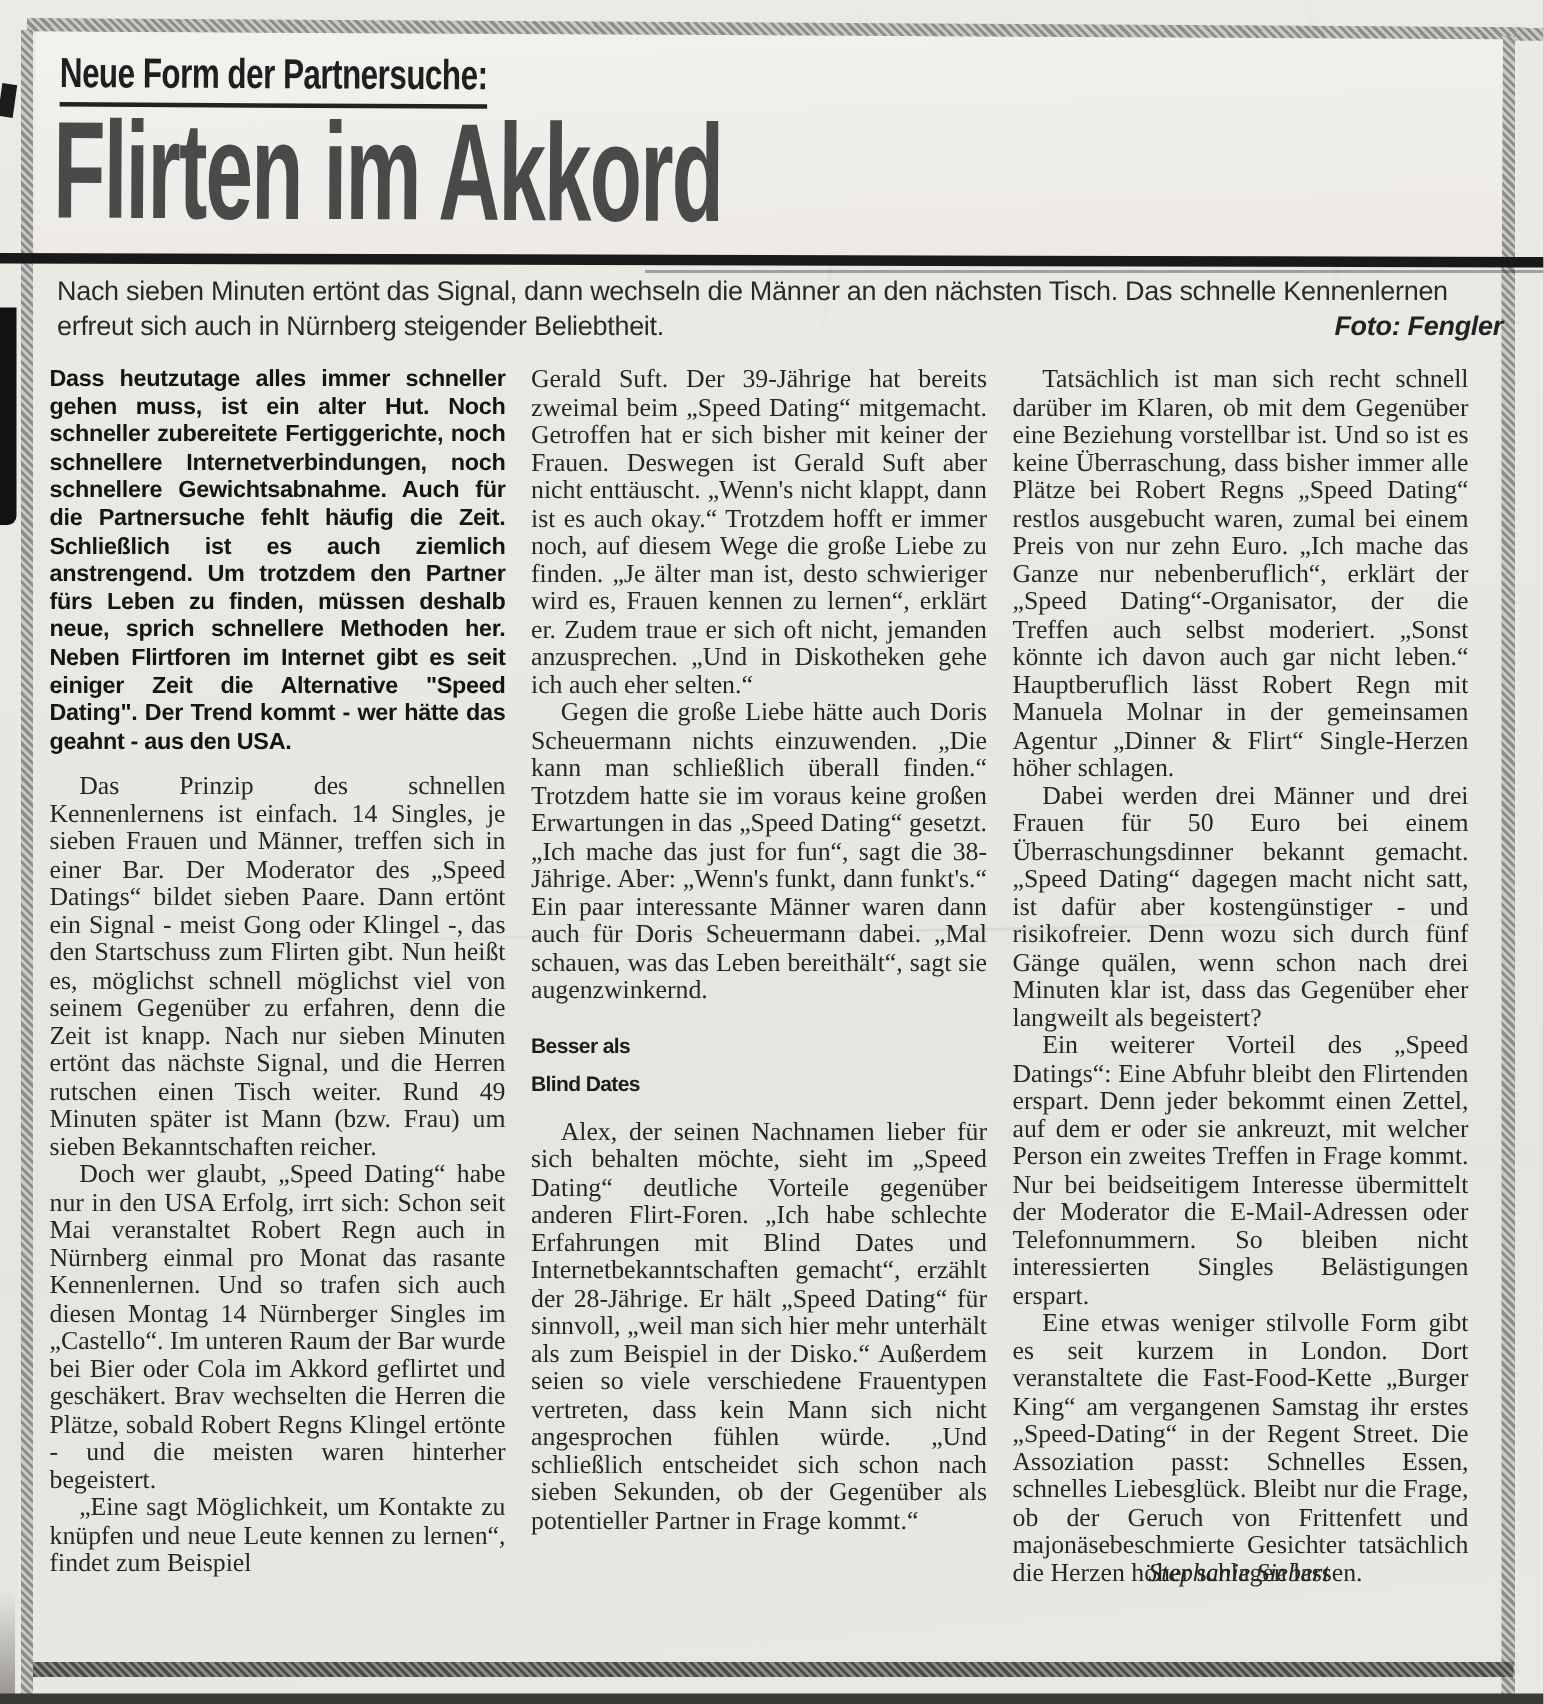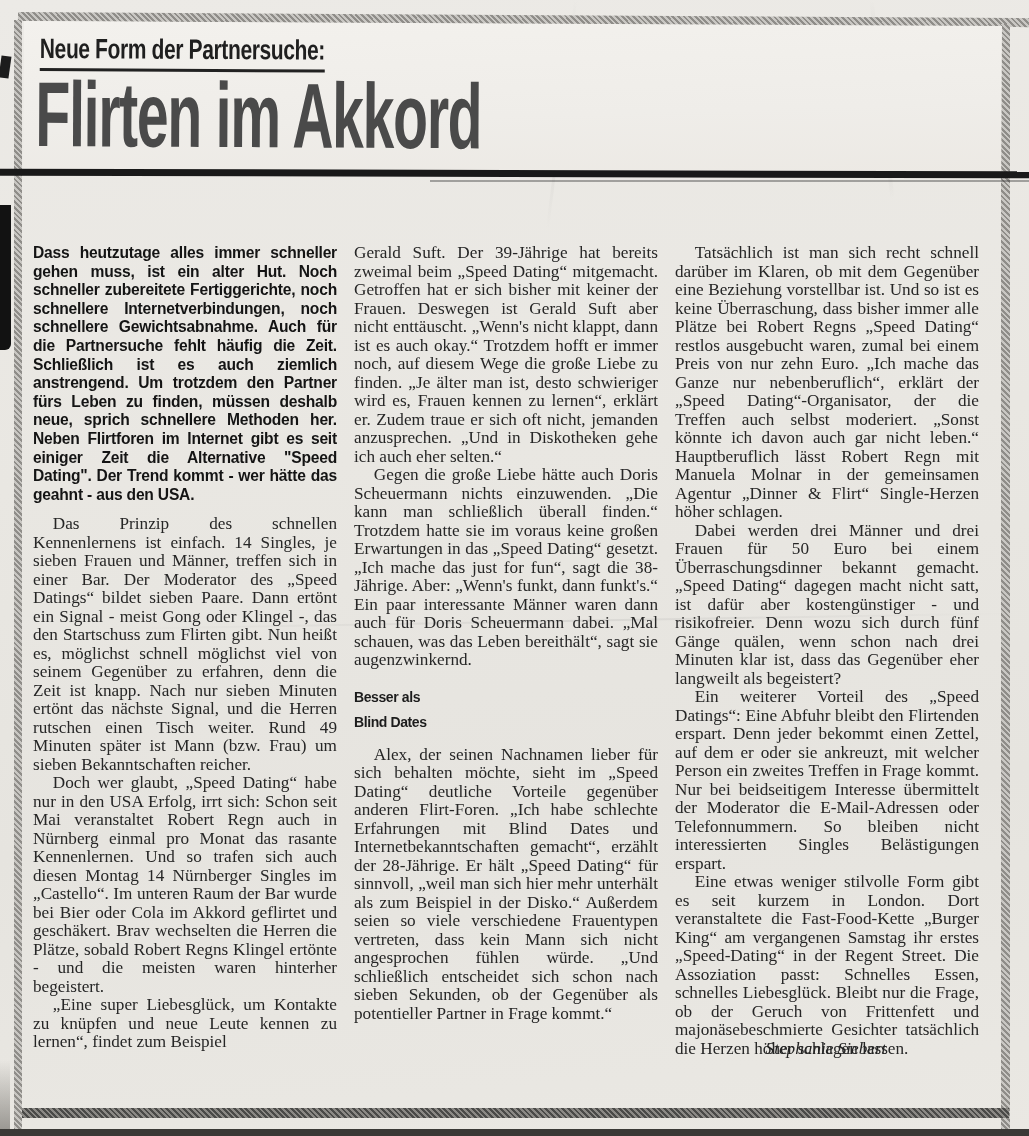--- a/index.html
+++ b/index.html
@@ -75,28 +75,32 @@
   <header class="masthead">
     <div>
       <span class="kicker">Neue Form der Partnersuche:</span>
     </div>
     <h1 class="headline">Flirten im Akkord</h1>
   </header>
 
   <div class="rule-thick"></div>
   <div class="rule-thin-ghost"></div>
 
+  <div class="caption">
+    <p>Nach sieben Minuten ertönt das Signal, dann wechseln die Männer an den nächsten Tisch. Das schnelle Kennenlernen erfreut sich auch in Nürnberg steigender Beliebtheit.</p>
+    <span class="credit">Foto: Fengler</span>
+  </div>
 
   <main class="columns">
 
     <div class="col">
       <p class="lead">Dass heutzutage alles immer schneller gehen muss, ist ein alter Hut. Noch schneller zubereitete Fertiggerichte, noch schnellere Internetverbindungen, noch schnellere Gewichtsabnahme. Auch für die Partnersuche fehlt häufig die Zeit. Schließlich ist es auch ziemlich anstrengend. Um trotzdem den Partner fürs Leben zu finden, müssen deshalb neue, sprich schnellere Methoden her. Neben Flirtforen im Internet gibt es seit einiger Zeit die Alternative "Speed Dating". Der Trend kommt - wer hätte das geahnt - aus den USA.</p>
       <p class="ind">Das Prinzip des schnellen Kennenlernens ist einfach. 14 Singles, je sieben Frauen und Männer, treffen sich in einer Bar. Der Moderator des „Speed Datings“ bildet sieben Paare. Dann ertönt ein Signal - meist Gong oder Klingel -, das den Startschuss zum Flirten gibt. Nun heißt es, möglichst schnell möglichst viel von seinem Gegenüber zu erfahren, denn die Zeit ist knapp. Nach nur sieben Minuten ertönt das nächste Signal, und die Herren rutschen einen Tisch weiter. Rund 49 Minuten später ist Mann (bzw. Frau) um sieben Bekanntschaften reicher.</p>
       <p class="ind">Doch wer glaubt, „Speed Dating“ habe nur in den USA Erfolg, irrt sich: Schon seit Mai veranstaltet Robert Regn auch in Nürnberg einmal pro Monat das rasante Kennenlernen. Und so trafen sich auch diesen Montag 14 Nürnberger Singles im „Castello“. Im unteren Raum der Bar wurde bei Bier oder Cola im Akkord geflirtet und geschäkert. Brav wechselten die Herren die Plätze, sobald Robert Regns Klingel ertönte - und die meisten waren hinterher begeistert.</p>
-      <p class="ind">„Eine super Liebesglück, um Kontakte zu knüpfen und neue Leute kennen zu lernen“, findet zum Beispiel</p>
+      <p class="ind">„Eine sagt Möglichkeit, um Kontakte zu knüpfen und neue Leute kennen zu lernen“, findet zum Beispiel</p>
     </div>
 
     <div class="col">
       <p>Gerald Suft. Der 39-Jährige hat bereits zweimal beim „Speed Dating“ mitgemacht. Getroffen hat er sich bisher mit keiner der Frauen. Deswegen ist Gerald Suft aber nicht enttäuscht. „Wenn's nicht klappt, dann ist es auch okay.“ Trotzdem hofft er immer noch, auf diesem Wege die große Liebe zu finden. „Je älter man ist, desto schwieriger wird es, Frauen kennen zu lernen“, erklärt er. Zudem traue er sich oft nicht, jemanden anzusprechen. „Und in Diskotheken gehe ich auch eher selten.“</p>
       <p class="ind">Gegen die große Liebe hätte auch Doris Scheuermann nichts einzuwenden. „Die kann man schließlich überall finden.“ Trotzdem hatte sie im voraus keine großen Erwartungen in das „Speed Dating“ gesetzt. „Ich mache das just for fun“, sagt die 38-Jährige. Aber: „Wenn's funkt, dann funkt's.“ Ein paar interessante Männer waren dann auch für Doris Scheuermann dabei. „Mal schauen, was das Leben bereithält“, sagt sie augenzwinkernd.</p>
       <h2 class="subhead">Besser als
 Blind Dates</h2>
       <p class="ind">Alex, der seinen Nachnamen lieber für sich behalten möchte, sieht im „Speed Dating“ deutliche Vorteile gegenüber anderen Flirt-Foren. „Ich habe schlechte Erfahrungen mit Blind Dates und Internetbekanntschaften gemacht“, erzählt der 28-Jährige. Er hält „Speed Dating“ für sinnvoll, „weil man sich hier mehr unterhält als zum Beispiel in der Disko.“ Außerdem seien so viele verschiedene Frauentypen vertreten, dass kein Mann sich nicht angesprochen fühlen würde. „Und schließlich entscheidet sich schon nach sieben Sekunden, ob der Gegenüber als potentieller Partner in Frage kommt.“</p>
     </div>
 

